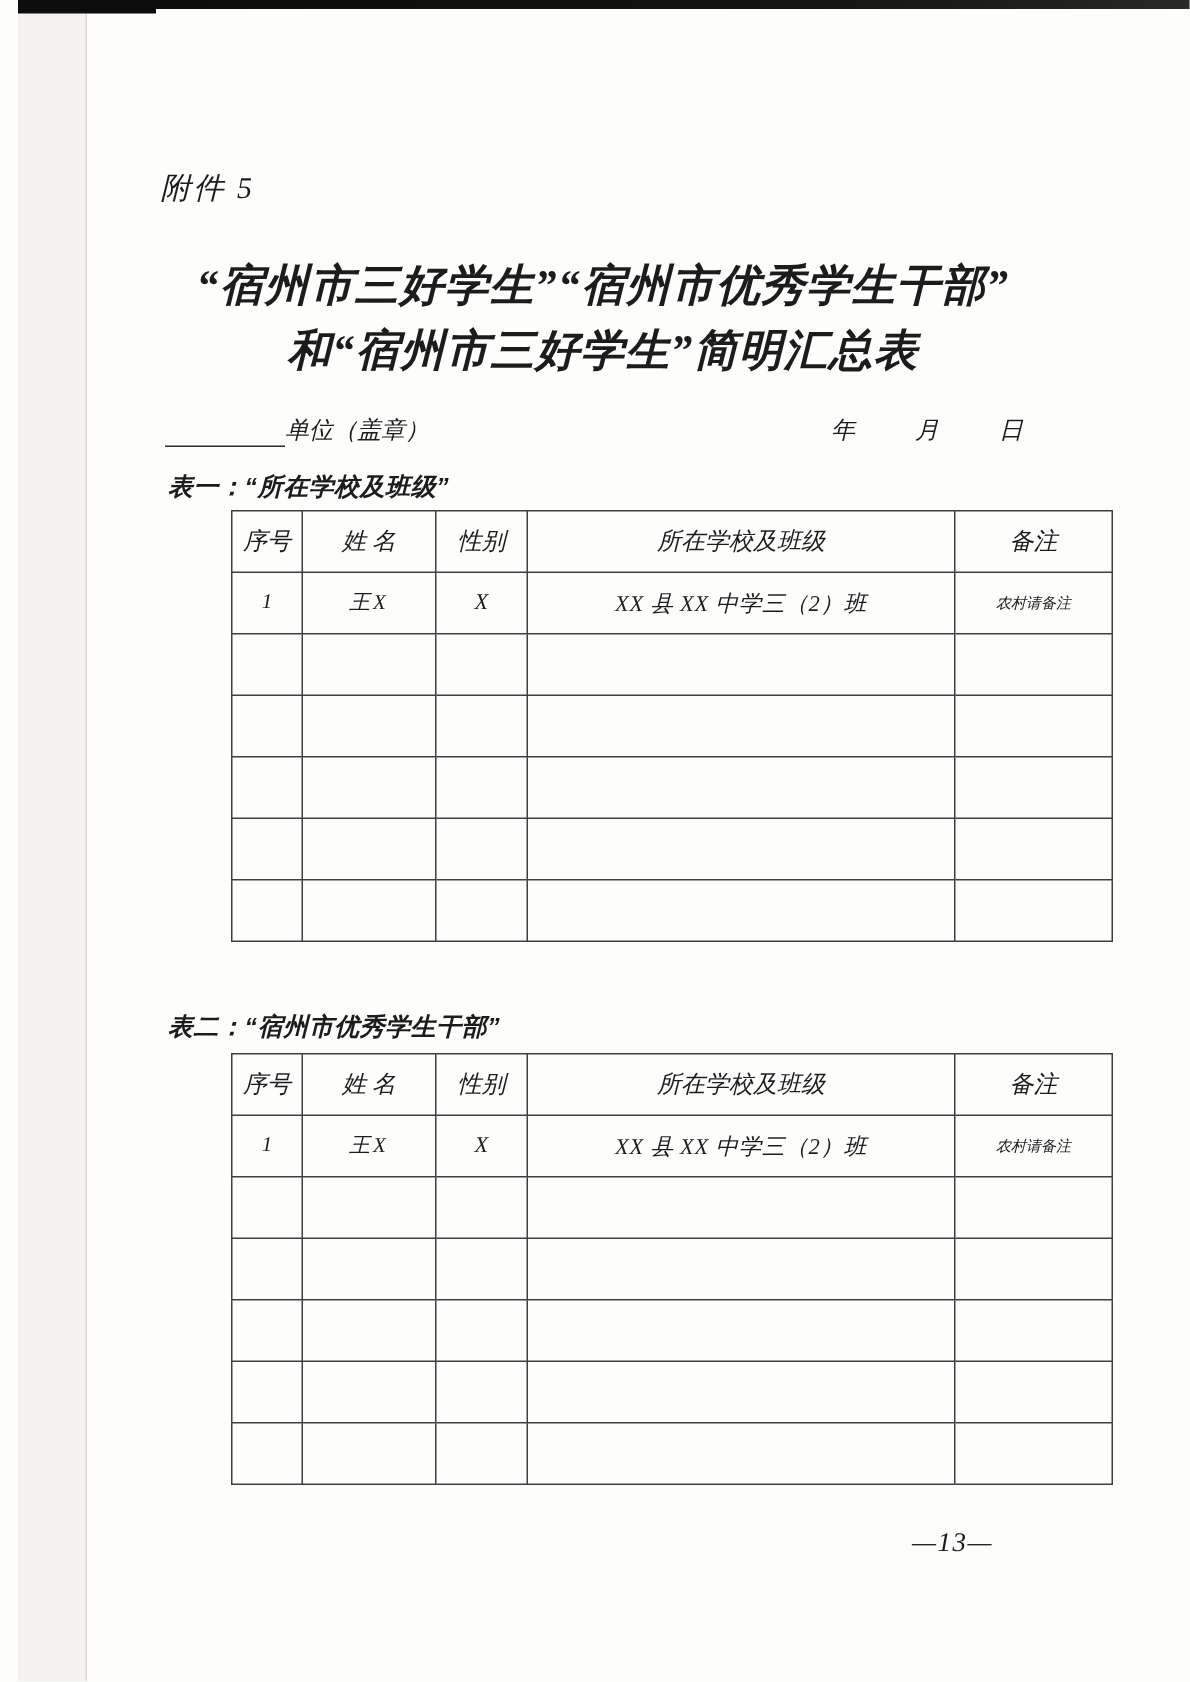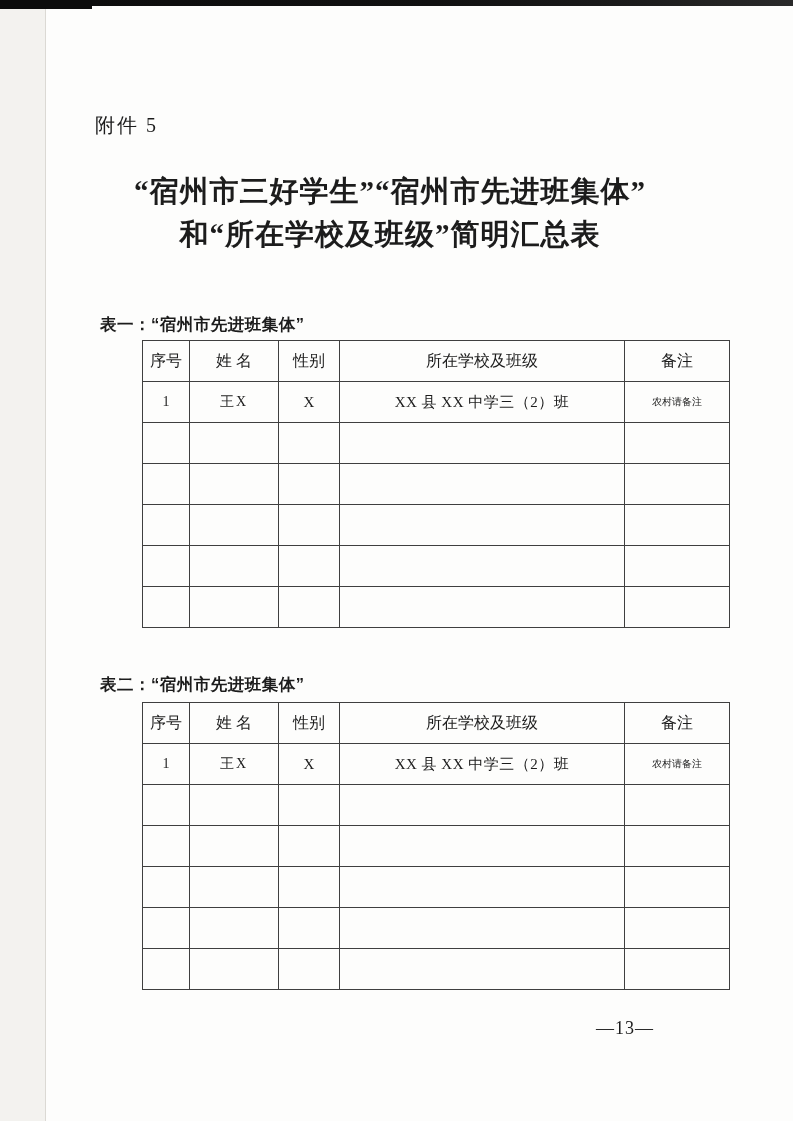--- a/index.html
+++ b/index.html
@@ -20,21 +20,21 @@
   }
   .scan-top-band {
     position: absolute; left: 0; top: 0; width: 793px; height: 6px;
     background: linear-gradient(to right, #0c0c0c 0%, #111 55%, #1b1b1b 80%, #2a2a2a 100%);
   }
   .scan-top-blob {
     position: absolute; left: 0; top: 0; width: 92px; height: 9px;
     background: #0c0c0c;
   }
 
-  .paper { position: absolute; left: 0; top: 0; width: 675px; height: 1121px; }
+  .paper { position: absolute; left: 12px; top: 0; width: 675px; height: 1121px; font-style: italic; }
 
   .attachment-label {
     position: absolute; left: 95px; top: 112px;
     font-size: 20px; letter-spacing: 2px;
   }
 
   .doc-title {
     position: absolute; left: 60px; top: 170px; width: 660px;
     text-align: center;
     font-size: 29px; font-weight: 700;
@@ -102,26 +102,37 @@
 
 <div class="paper">
 
   <div class="scan-left-strip"></div>
   <div class="scan-top-band"></div>
   <div class="scan-top-blob"></div>
 
   <div class="attachment-label">附件 5</div>
 
   <div class="doc-title">
-    <div>“宿州市三好学生”“宿州市先进班集体”</div>
-    <div>和“所在学校及班级”简明汇总表</div>
+    <div>“宿州市三好学生”“宿州市优秀学生干部”</div>
+    <div>和“宿州市三好学生”简明汇总表</div>
   </div>
 
-
-  <div class="table-caption caption-1">表一：“宿州市先进班集体”</div>
+  <div class="unit-line">
+    <span class="unit-left">
+      <span class="blank-underline"></span>
+        <span>单位（盖章）</span>
+    </span>
+    <span class="date-group">
+      <span class="date-year">年</span>
+      <span class="date-month">月</span>
+      <span class="date-day">日</span>
+    </span>
+  </div>
+
+  <div class="table-caption caption-1">表一：“所在学校及班级”</div>
 
   <table class="roster table-1">
     <colgroup>
       <col class="c-seq">
         <col class="c-name">
         <col class="c-sex">
         <col class="c-school">
         <col class="c-note">
     </colgroup>
     <tbody>
@@ -170,21 +181,21 @@
       <tr>
         <td class="cell-seq"></td>
           <td></td>
           <td></td>
           <td></td>
           <td></td>
       </tr>
     </tbody>
   </table>
 
-  <div class="table-caption caption-2">表二：“宿州市先进班集体”</div>
+  <div class="table-caption caption-2">表二：“宿州市优秀学生干部”</div>
 
   <table class="roster table-2">
     <colgroup>
       <col class="c-seq">
         <col class="c-name">
         <col class="c-sex">
         <col class="c-school">
         <col class="c-note">
     </colgroup>
     <tbody>

